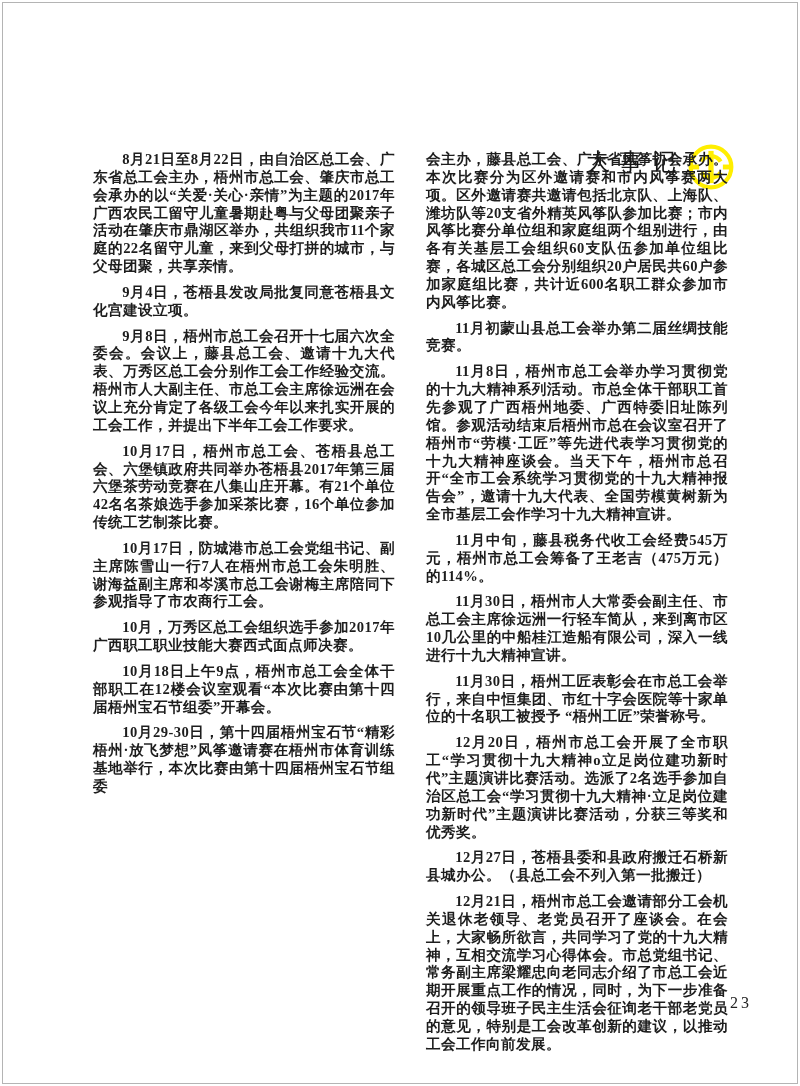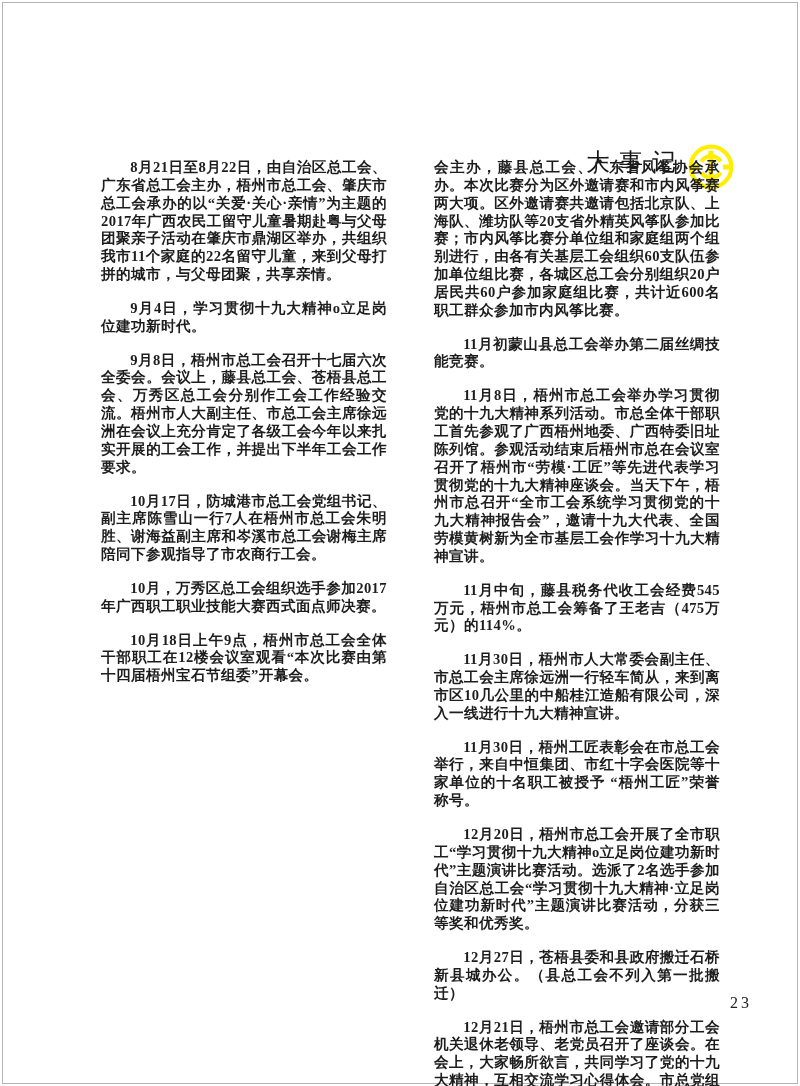--- a/index.html
+++ b/index.html
@@ -53,21 +53,21 @@
     left: 85px;
     width: 650px;
     display: flex;
     gap: 15px;
   }
   .col {
     width: 318px;
     flex: 0 0 318px;
   }
   .para {
-    margin: 16px;
+    margin: 8px;
     font-size: 14.6px;
     line-height: 17.85px;
     font-weight: 700;
     color: #1d1d1d;
     text-align: justify;
     text-justify: inter-ideograph;
     letter-spacing: 0.4px;
     text-indent: 2em;
   }
   .para.no-indent {
@@ -104,25 +104,27 @@
 
         <rect x="5" y="26.8" width="9.5" height="6.4" fill="#ffee00"></rect>
         <rect x="45.5" y="26.8" width="9.5" height="6.4" fill="#ffee00"></rect>
       </svg>
     </div>
   </div>
 
   <div class="content">
     <div class="col">
         <p class="para">8月21日至8月22日，由自治区总工会、广东省总工会主办，梧州市总工会、肇庆市总工会承办的以“关爱·关心·亲情”为主题的2017年广西农民工留守儿童暑期赴粤与父母团聚亲子活动在肇庆市鼎湖区举办，共组织我市11个家庭的22名留守儿童，来到父母打拼的城市，与父母团聚，共享亲情。</p>
-        <p class="para">9月4日，学习贯彻十九大精神o立足岗位建功新时代。</p>
-        <p class="para">9月8日，梧州市总工会召开十七届六次全委会。会议上，藤县总工会、苍梧县总工会、万秀区总工会分别作工会工作经验交流。梧州市人大副主任、市总工会主席徐远洲在会议上充分肯定了各级工会今年以来扎实开展的工会工作，并提出下半年工会工作要求。</p>
+        <p class="para">9月4日，苍梧县发改局批复同意苍梧县文化宫建设立项。</p>
+        <p class="para">9月8日，梧州市总工会召开十七届六次全委会。会议上，藤县总工会、邀请十九大代表、万秀区总工会分别作工会工作经验交流。梧州市人大副主任、市总工会主席徐远洲在会议上充分肯定了各级工会今年以来扎实开展的工会工作，并提出下半年工会工作要求。</p>
+        <p class="para">10月17日，梧州市总工会、苍梧县总工会、六堡镇政府共同举办苍梧县2017年第三届六堡茶劳动竞赛在八集山庄开幕。有21个单位42名名茶娘选手参加采茶比赛，16个单位参加传统工艺制茶比赛。</p>
         <p class="para">10月17日，防城港市总工会党组书记、副主席陈雪山一行7人在梧州市总工会朱明胜、谢海益副主席和岑溪市总工会谢梅主席陪同下参观指导了市农商行工会。</p>
         <p class="para">10月，万秀区总工会组织选手参加2017年广西职工职业技能大赛西式面点师决赛。</p>
         <p class="para">10月18日上午9点，梧州市总工会全体干部职工在12楼会议室观看“本次比赛由第十四届梧州宝石节组委”开幕会。</p>
+        <p class="para">10月29-30日，第十四届梧州宝石节“精彩梧州·放飞梦想”风筝邀请赛在梧州市体育训练基地举行，本次比赛由第十四届梧州宝石节组委</p>
       </div>
     <div class="col">
         <p class="para no-indent">会主办，藤县总工会、广东省风筝协会承办。本次比赛分为区外邀请赛和市内风筝赛两大项。区外邀请赛共邀请包括北京队、上海队、潍坊队等20支省外精英风筝队参加比赛；市内风筝比赛分单位组和家庭组两个组别进行，由各有关基层工会组织60支队伍参加单位组比赛，各城区总工会分别组织20户居民共60户参加家庭组比赛，共计近600名职工群众参加市内风筝比赛。</p>
         <p class="para">11月初蒙山县总工会举办第二届丝绸技能竞赛。</p>
         <p class="para">11月8日，梧州市总工会举办学习贯彻党的十九大精神系列活动。市总全体干部职工首先参观了广西梧州地委、广西特委旧址陈列馆。参观活动结束后梧州市总在会议室召开了梧州市“劳模·工匠”等先进代表学习贯彻党的十九大精神座谈会。当天下午，梧州市总召开“全市工会系统学习贯彻党的十九大精神报告会”，邀请十九大代表、全国劳模黄树新为全市基层工会作学习十九大精神宣讲。</p>
         <p class="para">11月中旬，藤县税务代收工会经费545万元，梧州市总工会筹备了王老吉（475万元）的114%。</p>
         <p class="para">11月30日，梧州市人大常委会副主任、市总工会主席徐远洲一行轻车简从，来到离市区10几公里的中船桂江造船有限公司，深入一线进行十九大精神宣讲。</p>
         <p class="para">11月30日，梧州工匠表彰会在市总工会举行，来自中恒集团、市红十字会医院等十家单位的十名职工被授予 “梧州工匠”荣誉称号。</p>
         <p class="para">12月20日，梧州市总工会开展了全市职工“学习贯彻十九大精神o立足岗位建功新时代”主题演讲比赛活动。选派了2名选手参加自治区总工会“学习贯彻十九大精神·立足岗位建功新时代”主题演讲比赛活动，分获三等奖和优秀奖。</p>
         <p class="para">12月27日，苍梧县委和县政府搬迁石桥新县城办公。（县总工会不列入第一批搬迁）</p>

